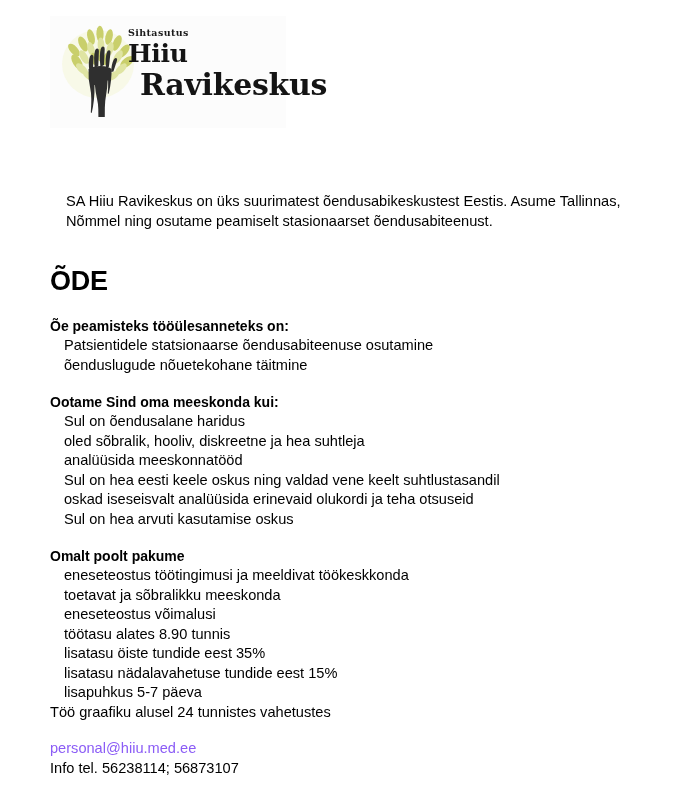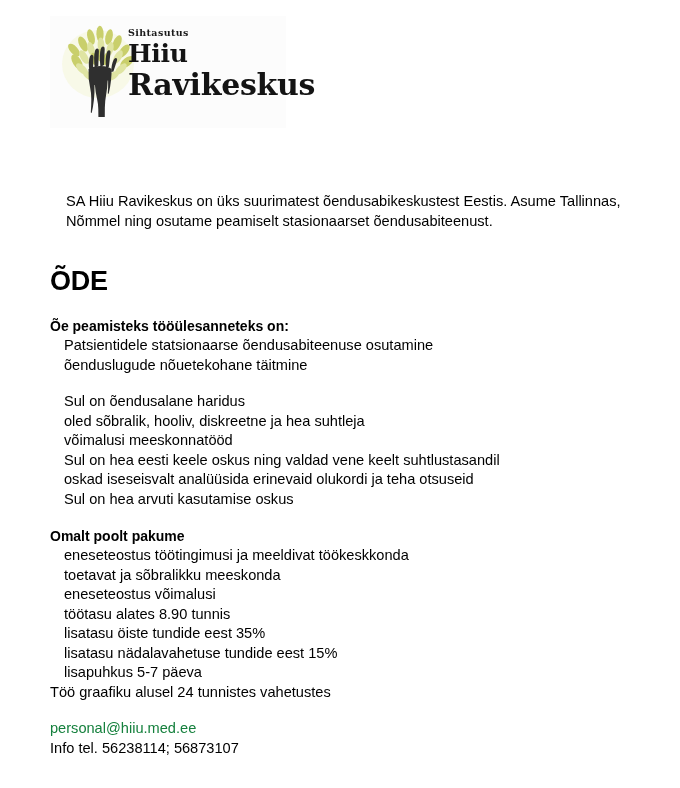--- a/index.html
+++ b/index.html
@@ -56,21 +56,21 @@
     color: #1a1a1a;
     margin-bottom: 1px;
   }
   .logo-name-1, .logo-name-2 {
     font-family: "DejaVu Serif", serif;
     font-weight: 700;
     color: #141414;
     letter-spacing: -0.3px;
   }
   .logo-name-1 { font-size: 25px; line-height: 30px; }
-  .logo-name-2 { font-size: 30px; line-height: 32px; }
+  .logo-name-2 { font-size: 30px; line-height: 32px; margin-left: 12px; }
 
   
   .body-text {
     position: absolute;
     left: 50px;
     top: 176px;
     width: 620px;
     font-size: 14.6px;
     line-height: 19.5px;
   }
@@ -100,21 +100,21 @@
   .item {
     margin: 0;
     padding-left: 14px;
     line-height: 19.5px;
   }
   .flush {
     margin: 0;
     line-height: 19.5px;
   }
   .email-link {
-    color: #15803d;
+    color: #8b5cf6;
     text-decoration: none;
     line-height: 19.5px;
     display: block;
   }
 </style>
 </head>
 <body>
 
 <div class="page">
 
@@ -177,23 +177,24 @@
     <p class="role-title">ÕDE</p>
 
     <div class="spacer-lg"></div>
 
     <p class="section-head">Õe peamisteks tööülesanneteks on:</p>
     <p class="item">Patsientidele statsionaarse õendusabiteenuse osutamine</p>
     <p class="item">õenduslugude nõuetekohane täitmine</p>
 
     <div class="spacer-md"></div>
 
+    <p class="section-head">Ootame Sind oma meeskonda kui:</p>
     <p class="item">Sul on õendusalane haridus</p>
     <p class="item">oled sõbralik, hooliv, diskreetne ja hea suhtleja</p>
-    <p class="item">võimalusi meeskonnatööd</p>
+    <p class="item">analüüsida meeskonnatööd</p>
     <p class="item">Sul on hea eesti keele oskus ning valdad vene keelt suhtlustasandil</p>
     <p class="item">oskad iseseisvalt analüüsida erinevaid olukordi ja teha otsuseid</p>
     <p class="item">Sul on hea arvuti kasutamise oskus</p>
 
     <div class="spacer-md"></div>
 
     <p class="section-head">Omalt poolt pakume</p>
     <p class="item">eneseteostus töötingimusi ja meeldivat töökeskkonda</p>
     <p class="item">toetavat ja sõbralikku meeskonda</p>
     <p class="item">eneseteostus võimalusi</p>

